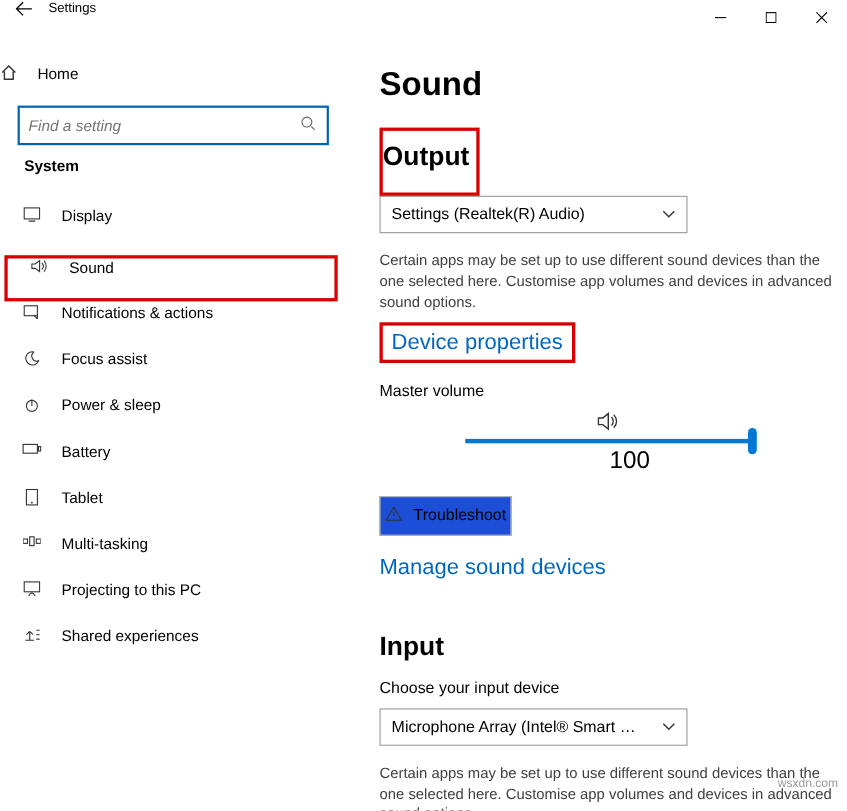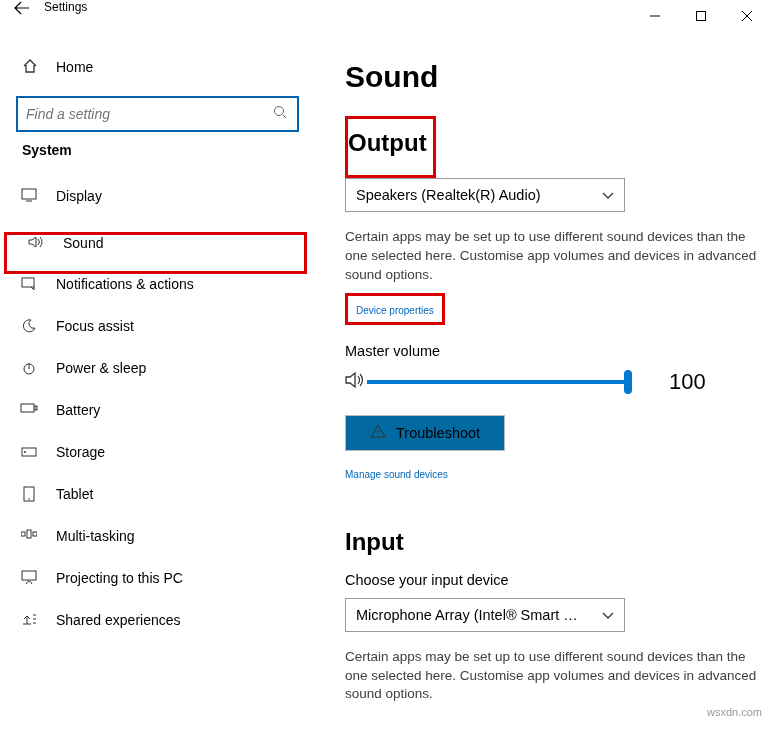--- a/index.html
+++ b/index.html
@@ -13,35 +13,35 @@
   
   .container { display:flex; height: calc(100% - 36px); }
   
   .sidebar { width: 325px; padding: 0 10px 0 0; border-right: 0; overflow:hidden;}
   .side-item { display:flex; align-items:flex-start; height:42px; padding-left: 20px; gap: 18px; cursor:pointer; font-size:14px;}
   .side-item.header { font-weight:600; padding-left:22px; height:40px; cursor:default; margin-top:10px; margin-bottom:6px;}
   .side-item .icon { width:18px; display:flex; align-items:center; justify-content:center; color:#333;}
   .search-wrap { margin: 8px 16px 0 16px; border:2px solid #0063b1; height:36px; display:flex; align-items:center; padding:0 8px;}
   .search-wrap input { border:none; outline:none; flex:1; font-size:14px; background:transparent; font-style:italic; color:#666;}
   .search-wrap .sicon { color:#666; padding:0 2px;}
-  .home-item { display:flex; align-items:center; gap:18px; padding-left:22px; height:42px; font-size:14px; cursor:pointer; margin-top:10px;}
+  .home-item { display:flex; align-items:center; gap:18px; height:42px; font-size:14px; cursor:pointer; margin-top:10px;}
   .selected-box { border:3px solid #d80000; }
   
   .main { flex:1; padding: 10px 10px 0 20px; overflow:hidden; }
   .h1 { font-size: 30px; font-weight:600; margin: 14px 0 22px 0; }
   .h2 { font-size: 24px; font-weight:700; margin: 10px 0 16px 0; }
   .label { font-size:14.5px; margin-bottom:10px; }
   .select { border:1px solid #999; height:34px; width:280px; display:flex; align-items:center; justify-content:space-between; padding:0 10px; font-size:14.5px; cursor:pointer;}
   .desc { font-size:13.5px; color:#404040; margin-top:16px; line-height:1.4; max-width:420px;}
-  .link { color:#0067c0; font-size:10px; display:inline-block; cursor:pointer; margin-top:10px;}
-  .slider-row { display:flex; align-items:center; gap:2px; margin-top:10px;}
+  .link { color:#0067c0; font-size:20px; display:inline-block; cursor:pointer; margin-top:10px;}
+  .slider-row { display:flex; align-items:center; gap:2px; margin-top:10px;flex-direction:column;}
   .slider-track { position:relative; width:260px; height:4px; background:#0078d4; }
   .slider-thumb { position:absolute; right:-5px; top:-10px; width:8px; height:24px; background:#0078d4; border-radius:4px;}
   .vol-value { font-size:22px; margin-left:40px;}
-  .btn { border:1px solid #bbb; background:#0369a1; height:36px; padding:0 24px; display:inline-flex; align-items:center; gap:10px; font-size:14.5px; margin-top:20px; cursor:pointer;}
+  .btn { border:1px solid #bbb; background:#1d4ed8; height:36px; padding:0 4px; display:inline-flex; align-items:center; gap:10px; font-size:14.5px; margin-top:20px; cursor:pointer;}
   .section-gap { height:36px; }
   .redbox { border:3px solid #d80000; display:inline-block; padding:0 6px 2px 0;}
   .redbox-link { border:3px solid #d80000; display:inline-block; padding:4px 8px;}
   .ellipsis { white-space:nowrap; overflow:hidden; text-overflow:ellipsis; max-width:230px;}
   .watermark { position:absolute; bottom:19px; right:8px; font-size:11px; color:#999;}
 </style>
 </head>
 <body>
 
 <div class="titlebar">
@@ -138,29 +138,20 @@
       <span class="icon">
           <svg width="18" height="12" viewBox="0 0 18 12">
             <rect x="1" y="2" width="13" height="8" stroke="#333" fill="none"></rect>
             <rect x="15" y="4" width="2" height="4" stroke="#333" fill="none"></rect>
           </svg>
         </span>
       <span>Battery</span>
     </div>
     <div class="side-item">
       <span class="icon">
-          <svg width="16" height="14" viewBox="0 0 16 14">
-            <rect x="1" y="4" width="14" height="8" stroke="#333" fill="none"></rect>
-            <circle cx="4" cy="8" r="1" fill="#333"></circle>
-          </svg>
-        </span>
-      <span>Storage</span>
-    </div>
-    <div class="side-item">
-      <span class="icon">
           <svg width="14" height="16" viewBox="0 0 14 16">
             <rect x="2" y="1" width="10" height="14" stroke="#333" fill="none"></rect>
             <circle cx="7" cy="13" r="0.8" fill="#333"></circle>
           </svg>
         </span>
       <span>Tablet</span>
     </div>
     <div class="side-item">
       <span class="icon">
           <svg width="16" height="12" viewBox="0 0 16 12">
@@ -191,21 +182,21 @@
   </div>
 
   <div class="main">
     <div class="h1">Sound</div>
 
     <span class="redbox">
       <span class="h2" style="display:inline-block;">Output</span>
     </span>
 
     <div class="select">
-      <span>Speakers (Realtek(R) Audio)</span>
+      <span>Settings (Realtek(R) Audio)</span>
       <span><svg width="12" height="8" viewBox="0 0 12 8">
             <path d="M1 1 L6 6 L11 1" stroke="#333" fill="none" stroke-width="1.3"></path>
           </svg></span>
     </div>
     <div class="desc">Certain apps may be set up to use different sound devices than the one selected here. Customise app volumes and devices in advanced sound options.</div>
 
     <div style="margin-top:8px;">
       <span class="redbox-link">
         <span class="link" style="margin-top:0;">Device properties</span>
       </span>

